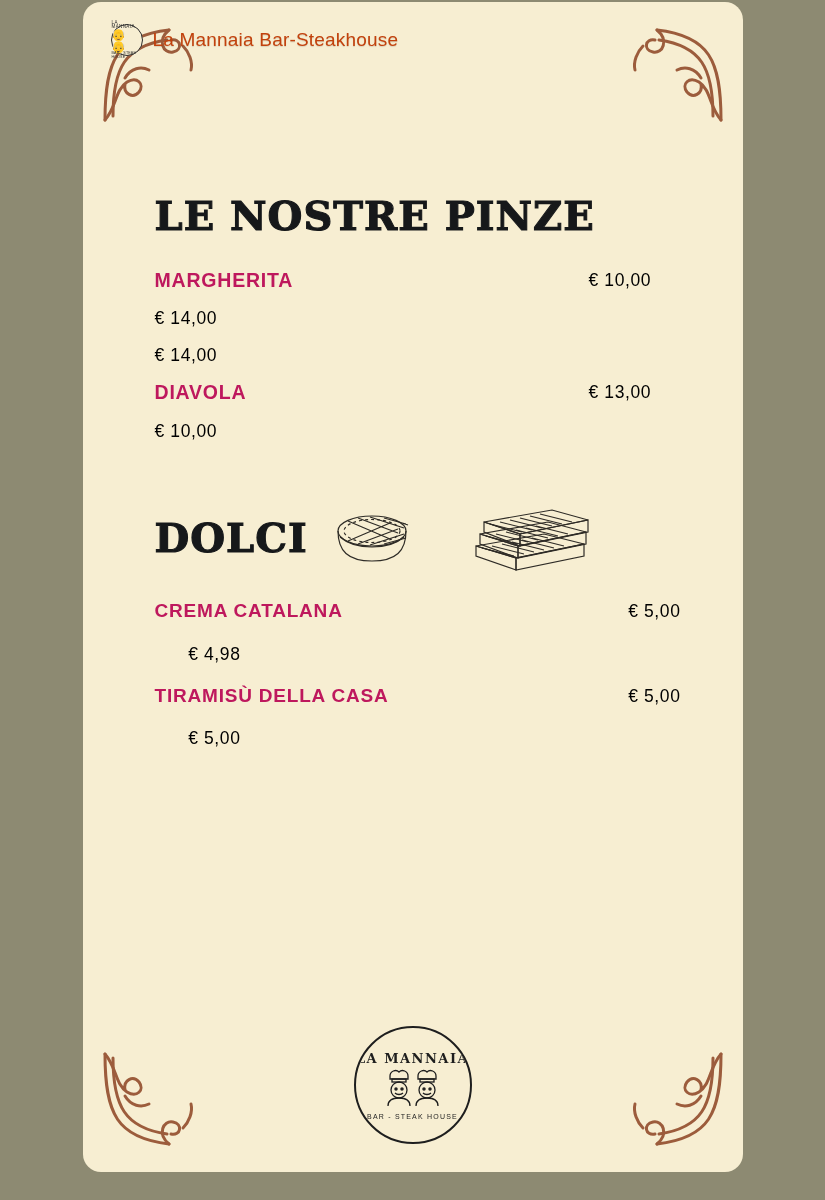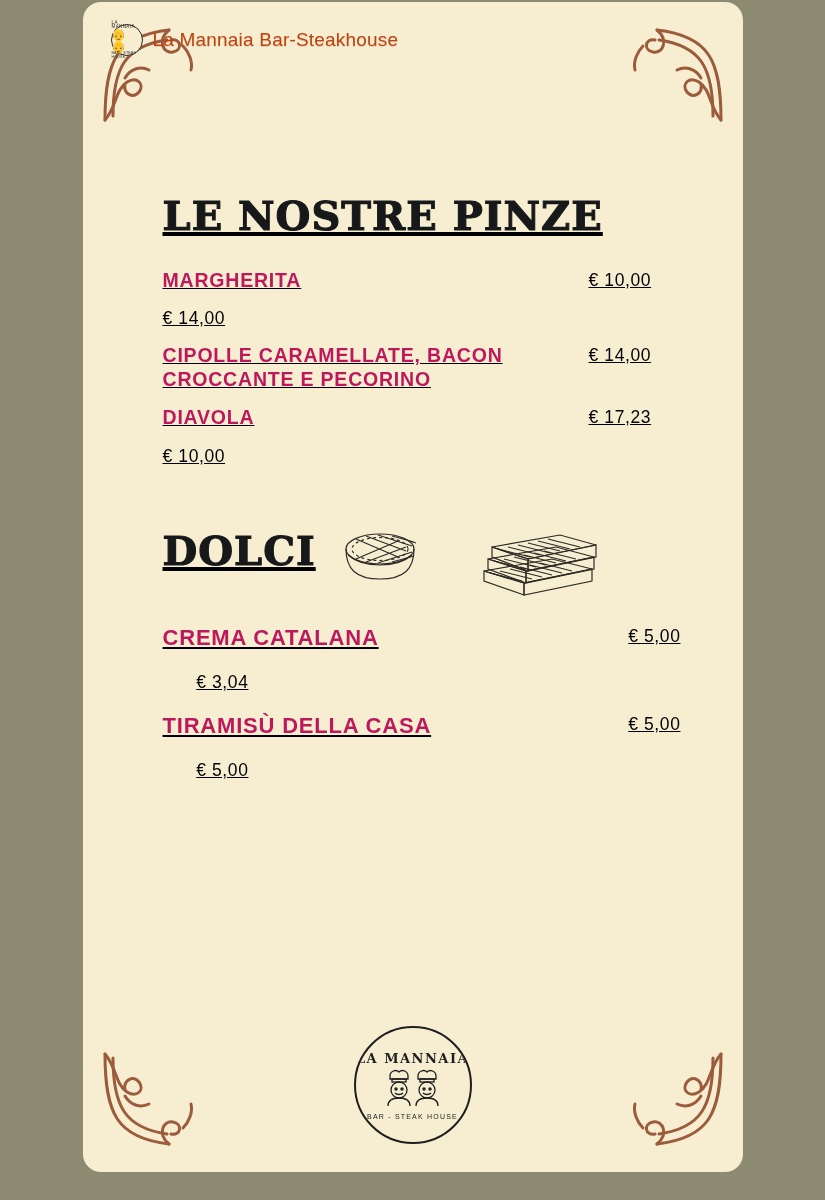--- a/index.html
+++ b/index.html
@@ -59,23 +59,22 @@
   .corner { position: absolute; width: 110px; height: 110px; }
   .corner svg { width: 100%; height: 100%; display: block; }
   .corner.tl { top: 18px; left: 14px; }
   .corner.tr { top: 18px; right: 14px; transform: scaleX(-1); }
   .corner.bl { bottom: 18px; left: 14px; transform: scaleY(-1); }
   .corner.br { bottom: 18px; right: 14px; transform: scale(-1,-1); }
 
   
   .content {
     position: absolute;
-    top: 190px; left: 12px; right: 0;
+    top: 190px; left: 4px; right: 0;
     padding: 0 62px 0 68px;
-    text-decoration: underline;
   }
   .section-title {
     font-family: "DejaVu Serif", serif;
     font-weight: 700;
     font-size: 40px;
     letter-spacing: 1px;
     color: #16181a;
     text-transform: uppercase;
     -webkit-text-stroke: 1.1px #16181a;
   }
@@ -105,30 +104,31 @@
     color: #000000;
     white-space: nowrap;
     padding-top: 1px;
     min-width: 92px;
     text-align: left;
   }
 
   
   .dolci-head {
     display: flex;
+    align-items: center;
     gap: 18px;
     margin-top: 60px;
     margin-bottom: 26px;
   }
   .pie-ill { width: 92px; height: 58px; flex: 0 0 auto; }
   .tira-ill { width: 140px; height: 72px; flex: 0 0 auto; margin-left: 30px; }
   .pie-ill svg, .tira-ill svg { width: 100%; height: 100%; display: block; }
 
   .dolci .item-row { margin-bottom: 20px; }
-  .dolci .item-name { font-size: 22px; }
+  .dolci .item-name { font-size: 19px; }
   .dolci .item-price { min-width: 86px; text-align: right; }
 
   
   .footer-logo {
     position: absolute;
     bottom: 28px;
     left: 50%;
     transform: translateX(-50%);
     width: 118px; height: 118px;
     border-radius: 50%;
@@ -217,26 +217,25 @@
       <div class="section-title pinze">LE NOSTRE PINZE</div>
       <div class="items">
         <div class="item-row">
           <div class="item-name">MARGHERITA</div>
           <div class="item-price">€ 10,00</div>
         </div>
         <div class="item-row">
           <div class="item-price">€ 14,00</div>
         </div>
         <div class="item-row">
-          <div class="item-name">CIPOLLE CARAMELLATE, BACON CROCCANTE E PECORINO</div>
           <div class="item-price">€ 14,00</div>
         </div>
         <div class="item-row">
           <div class="item-name">DIAVOLA</div>
-          <div class="item-price">€ 17,23</div>
+          <div class="item-price">€ 13,00</div>
         </div>
         <div class="item-row">
           <div class="item-price">€ 10,00</div>
         </div>
       </div>
     </div>
 
     <div class="section dolci">
       <div class="dolci-head">
         <div class="section-title">DOLCI</div>
@@ -266,21 +265,21 @@
             <path d="M16 46 L48 54 M26 44 L58 52 M36 42 L68 50 M46 40 L78 48 M56 38 L88 46 M66 36 L98 44"></path>
           </svg>
         </div>
       </div>
       <div class="items">
         <div class="item-row">
           <div class="item-name">CREMA CATALANA</div>
           <div class="item-price">€ 5,00</div>
         </div>
         <div class="item-row">
-          <div class="item-price">€ 3,04</div>
+          <div class="item-price">€ 4,98</div>
         </div>
         <div class="item-row">
           <div class="item-name">TIRAMISÙ DELLA CASA</div>
           <div class="item-price">€ 5,00</div>
         </div>
         <div class="item-row">
           <div class="item-price">€ 5,00</div>
         </div>
       </div>
     </div>

